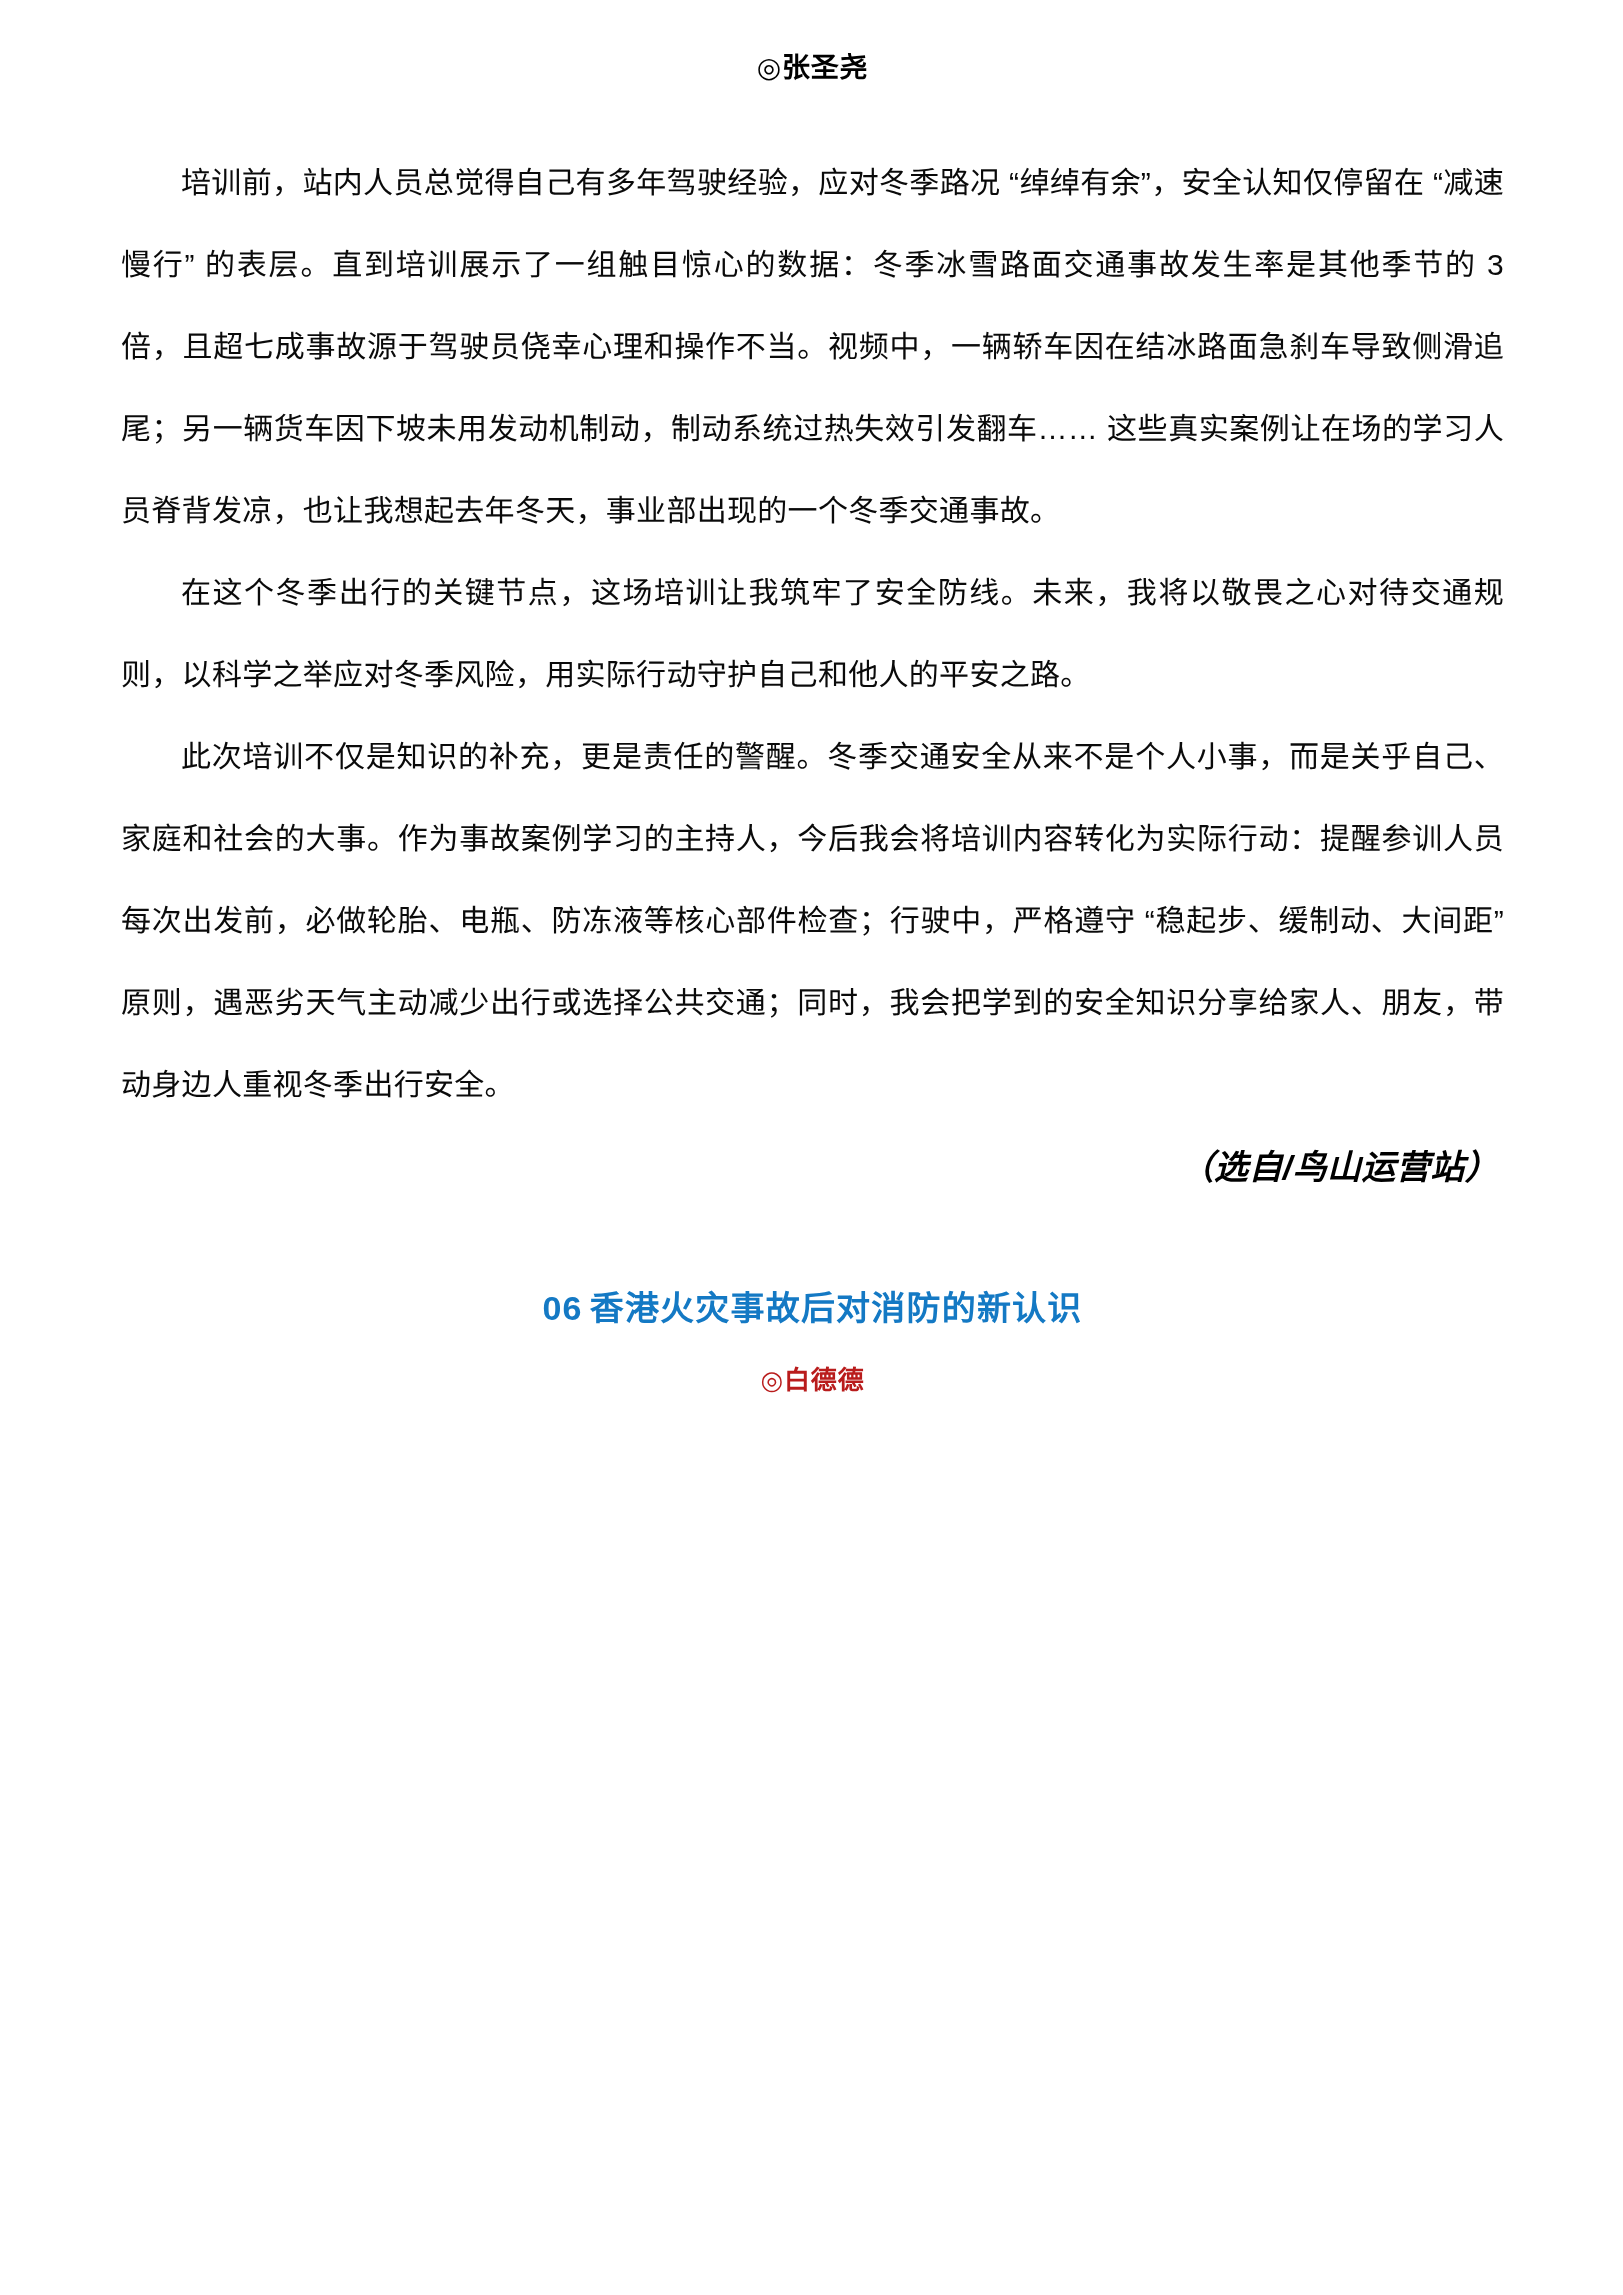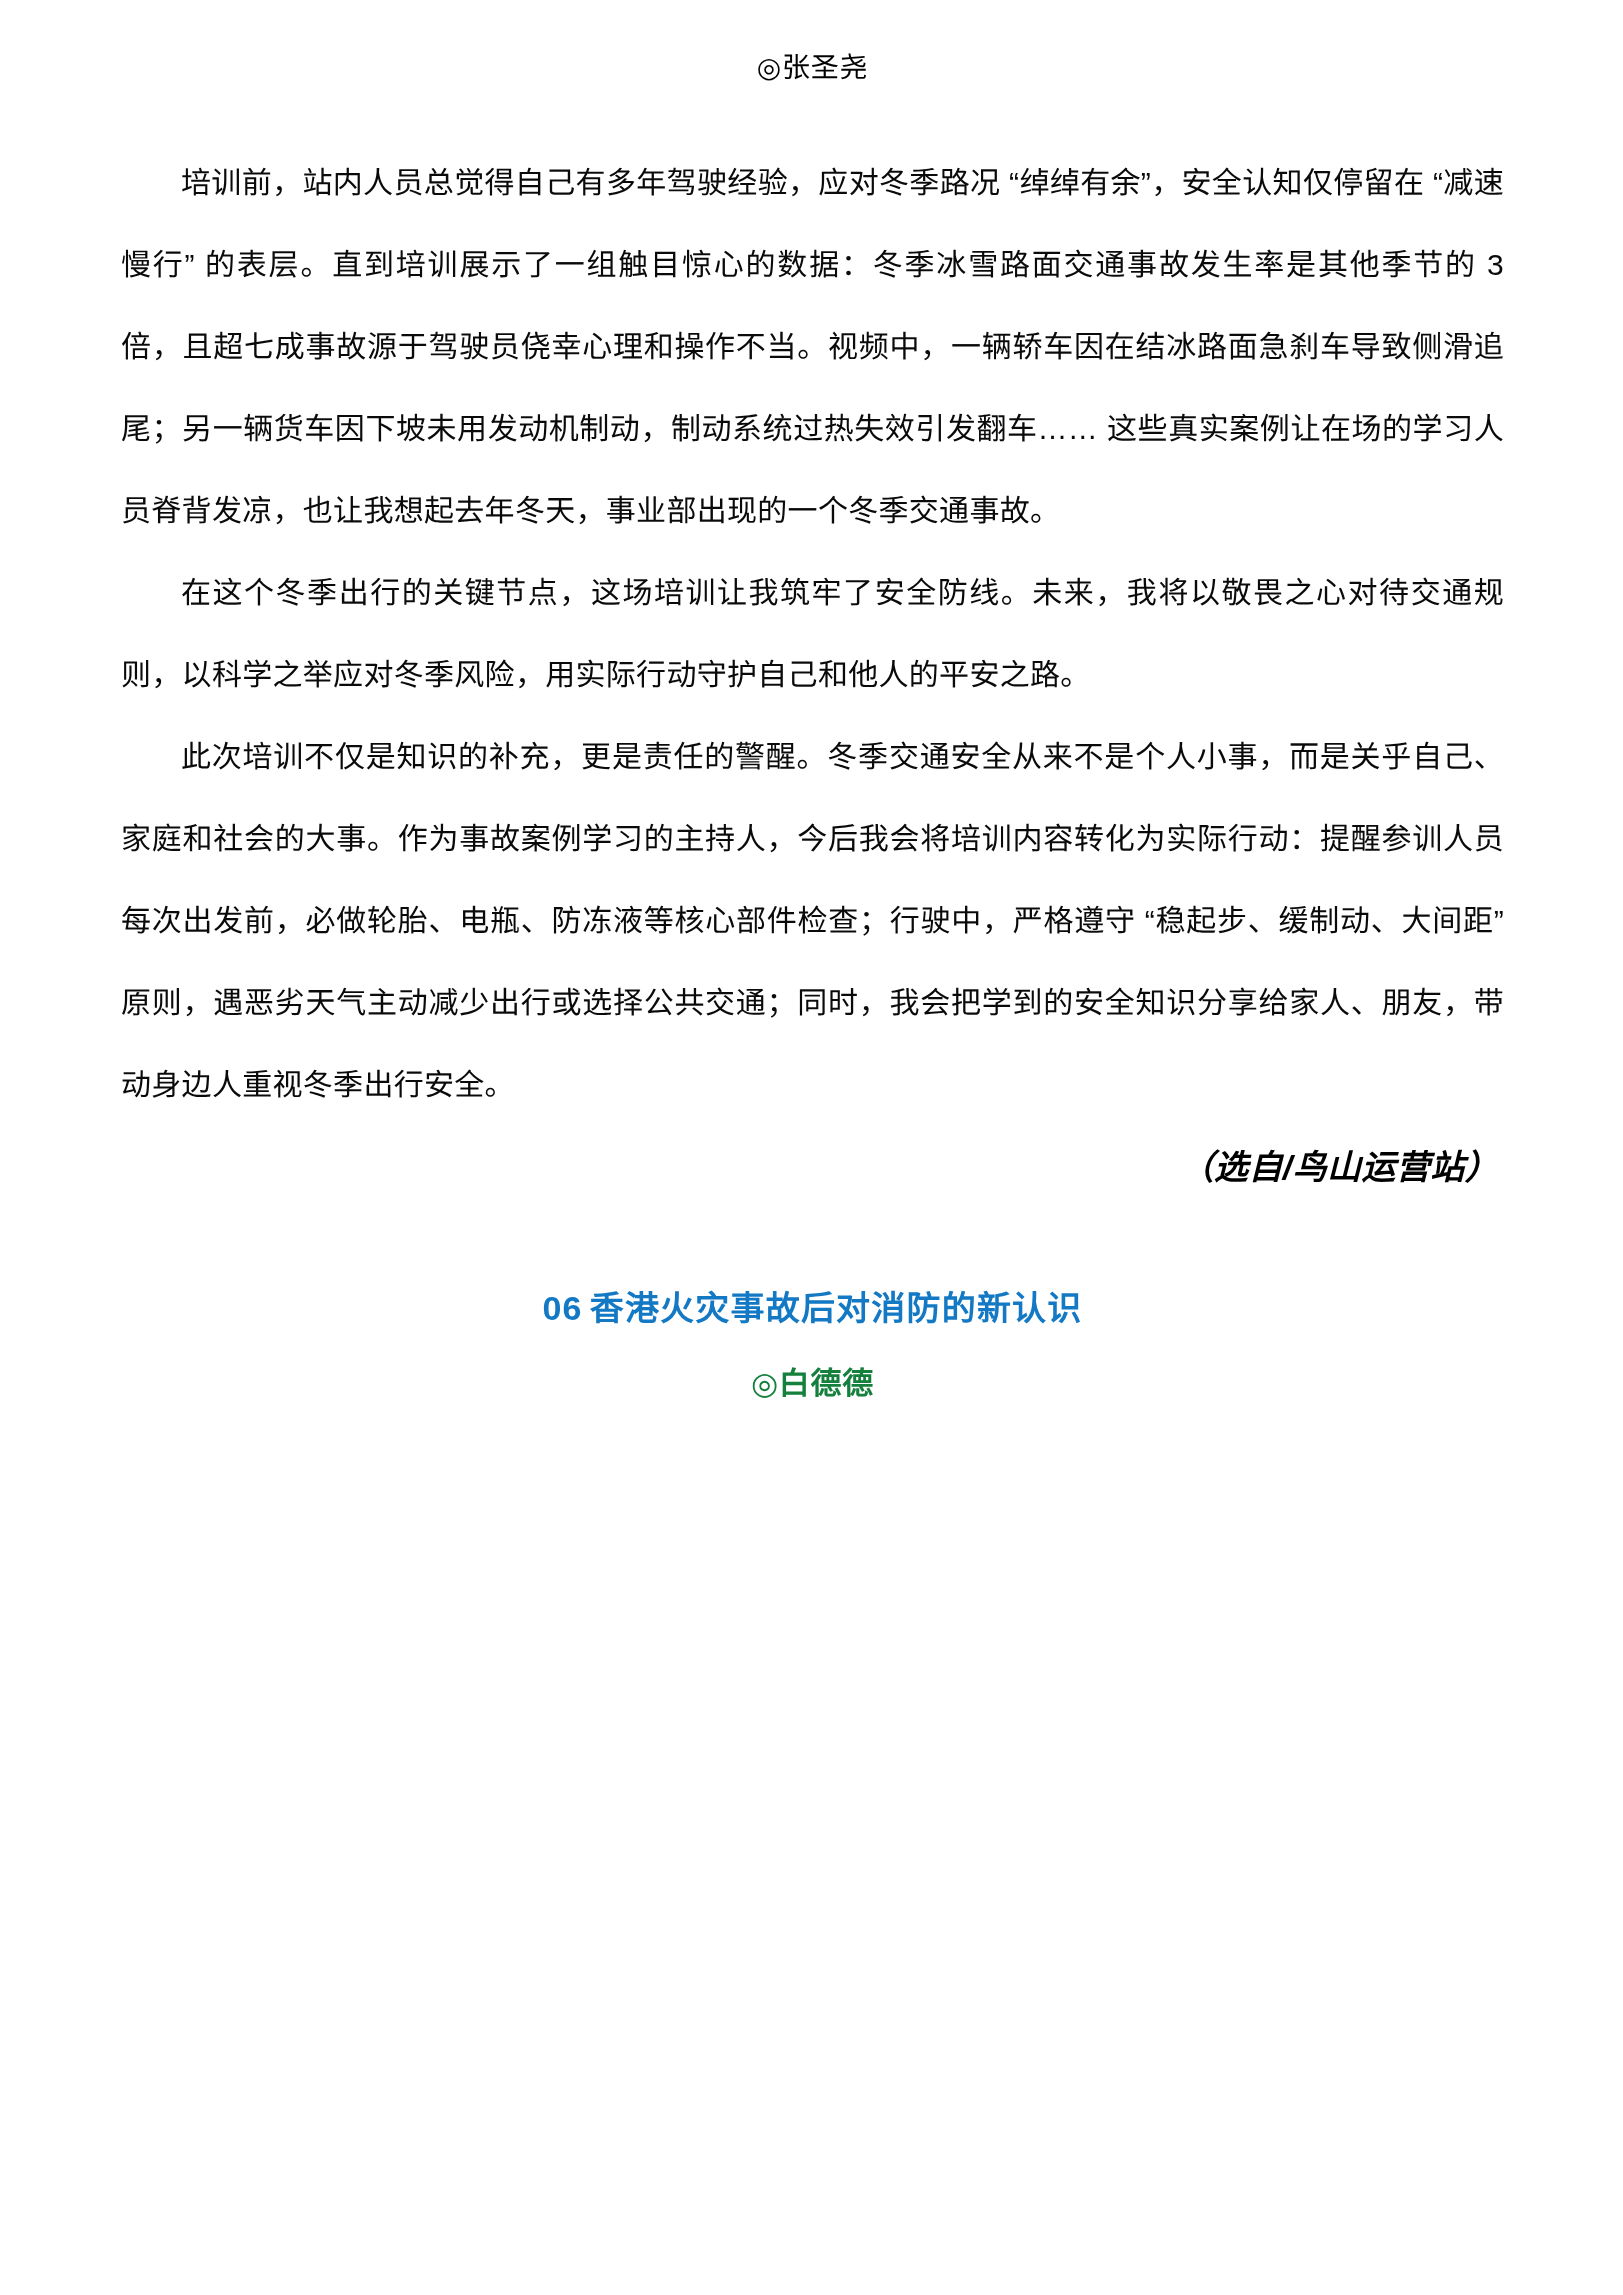--- a/index.html
+++ b/index.html
@@ -26,34 +26,34 @@
     position: absolute;
     left: 121px;
     top: 0;
     width: 1383px;
   }
 
   
   .byline-top {
     text-align: center;
     font-size: 28px;
-    font-weight: normal;
+    font-weight: bold;
     letter-spacing: 0.8px;
     margin-top: 51px;
     line-height: 1.2;
     color: #000;
   }
   .byline-bottom {
     text-align: center;
-    font-size: 31px;
+    font-size: 26px;
     font-weight: bold;
     letter-spacing: 0.8px;
     margin-top: 36px;
     line-height: 1.2;
-    color: #15803d;
+    color: #b91c1c;
   }
 
   
   .body-text {
     margin-top: 57px;
   }
   p.para {
     margin: 0 0 0 0;
     font-size: 30px;
     line-height: 82px;

